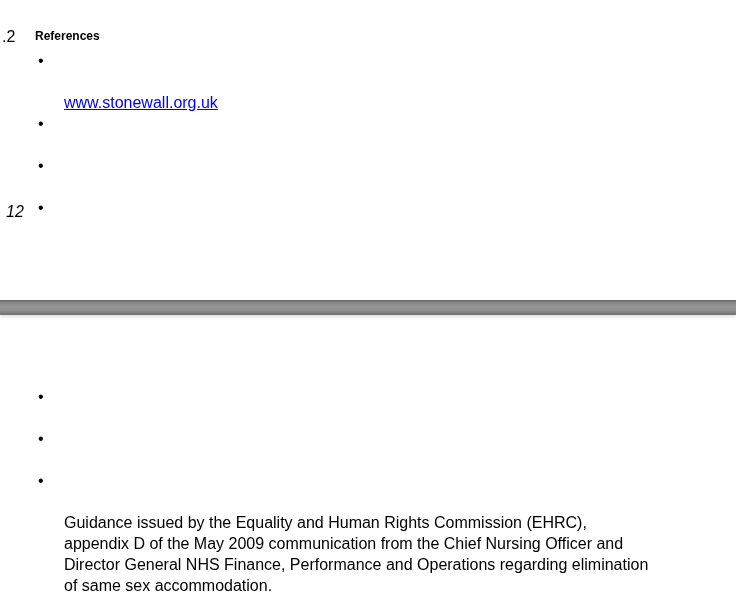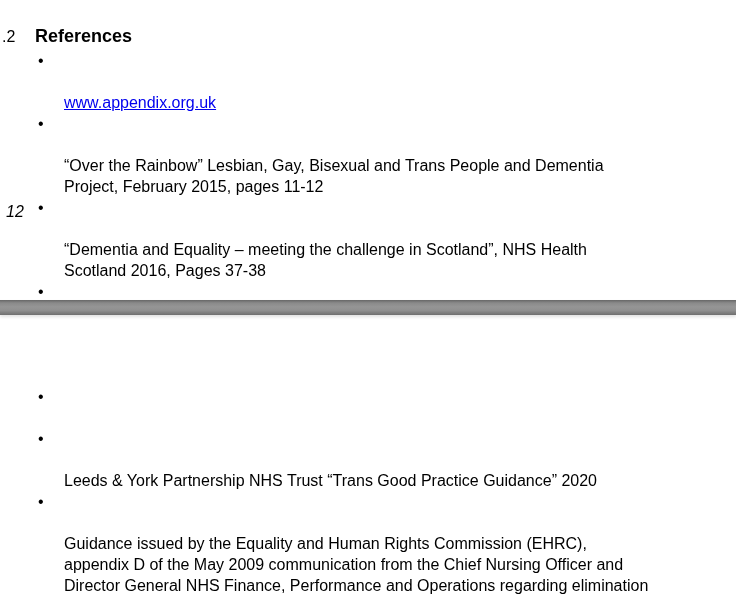--- a/index.html
+++ b/index.html
@@ -18,21 +18,21 @@
     position: absolute;
     left: 2px;
     top: 26px;
     line-height: 21px;
   }
   .heading-text {
     position: absolute;
     left: 35px;
     top: 26px;
     font-weight: 700;
-    font-size: 18px;
+    font-size: 12px;
     line-height: 21px;
   }
   ul.ref-list {
     list-style: none;
     margin: 0;
     padding: 0;
     position: absolute;
     left: 0;
     width: 736px;
   }
@@ -77,33 +77,29 @@
 </head>
 <body>
 
 <div>
   <span class="heading-num">.2</span>
   <span class="heading-text">References</span>
 
   <ul class="ref-list top-list">
     <li>
       <span class="bullet">•</span>
-      <a class="doc-link">www.appendix.org.uk</a>
+      <a class="doc-link">www.stonewall.org.uk</a>
     </li>
 
       <li>
         <span class="bullet">•</span>
-        <span>“Over the Rainbow” Lesbian, Gay, Bisexual and Trans People and Dementia
-Project, February 2015, pages 11-12</span>
       </li>
 
       <li>
         <span class="bullet">•</span>
-        <span>“Dementia and Equality – meeting the challenge in Scotland”, NHS Health
-Scotland 2016, Pages 37-38</span>
       </li>
 
       <li>
         <span class="bullet">•</span>
       </li>
     </ul>
 
   <div class="page-number">12</div>
 </div>
 
@@ -111,21 +107,20 @@
 
 <div>
   <ul class="ref-list bottom-list">
 
       <li>
         <span class="bullet">•</span>
       </li>
 
       <li>
         <span class="bullet">•</span>
-        <span>Leeds &amp; York Partnership NHS Trust “Trans Good Practice Guidance” 2020</span>
       </li>
 
       <li>
         <span class="bullet">•</span>
         <span>Guidance issued by the Equality and Human Rights Commission (EHRC),
 appendix D of the May 2009 communication from the Chief Nursing Officer and
 Director General NHS Finance, Performance and Operations regarding elimination
 of same sex accommodation.</span>
       </li>
 

